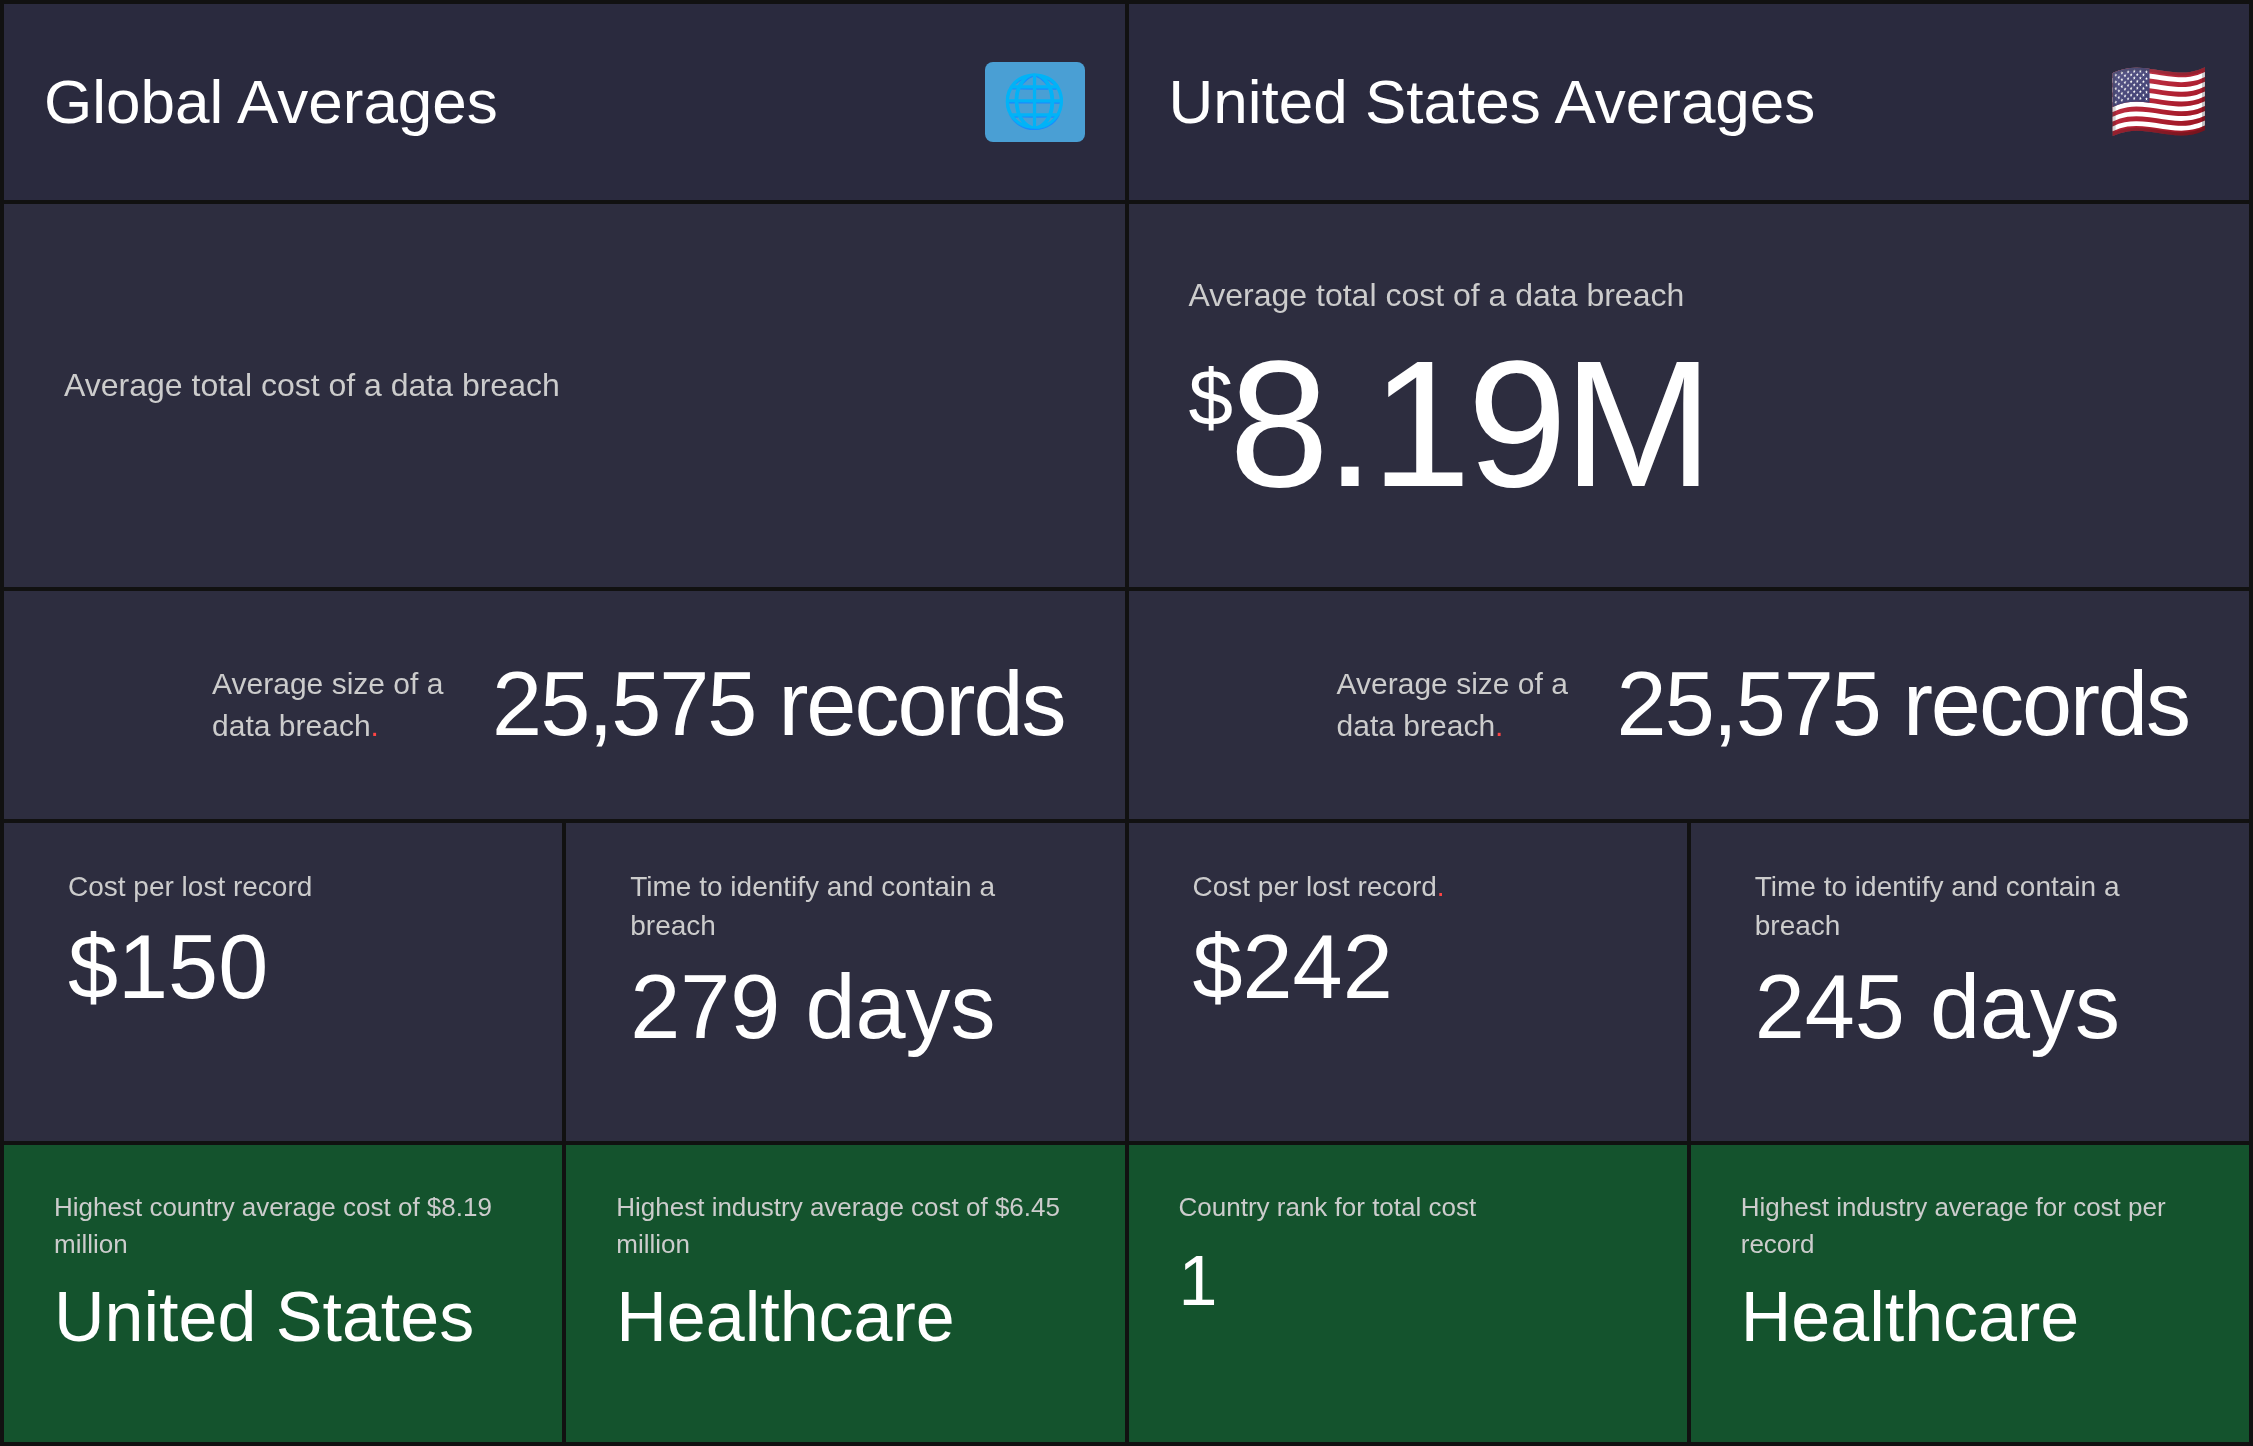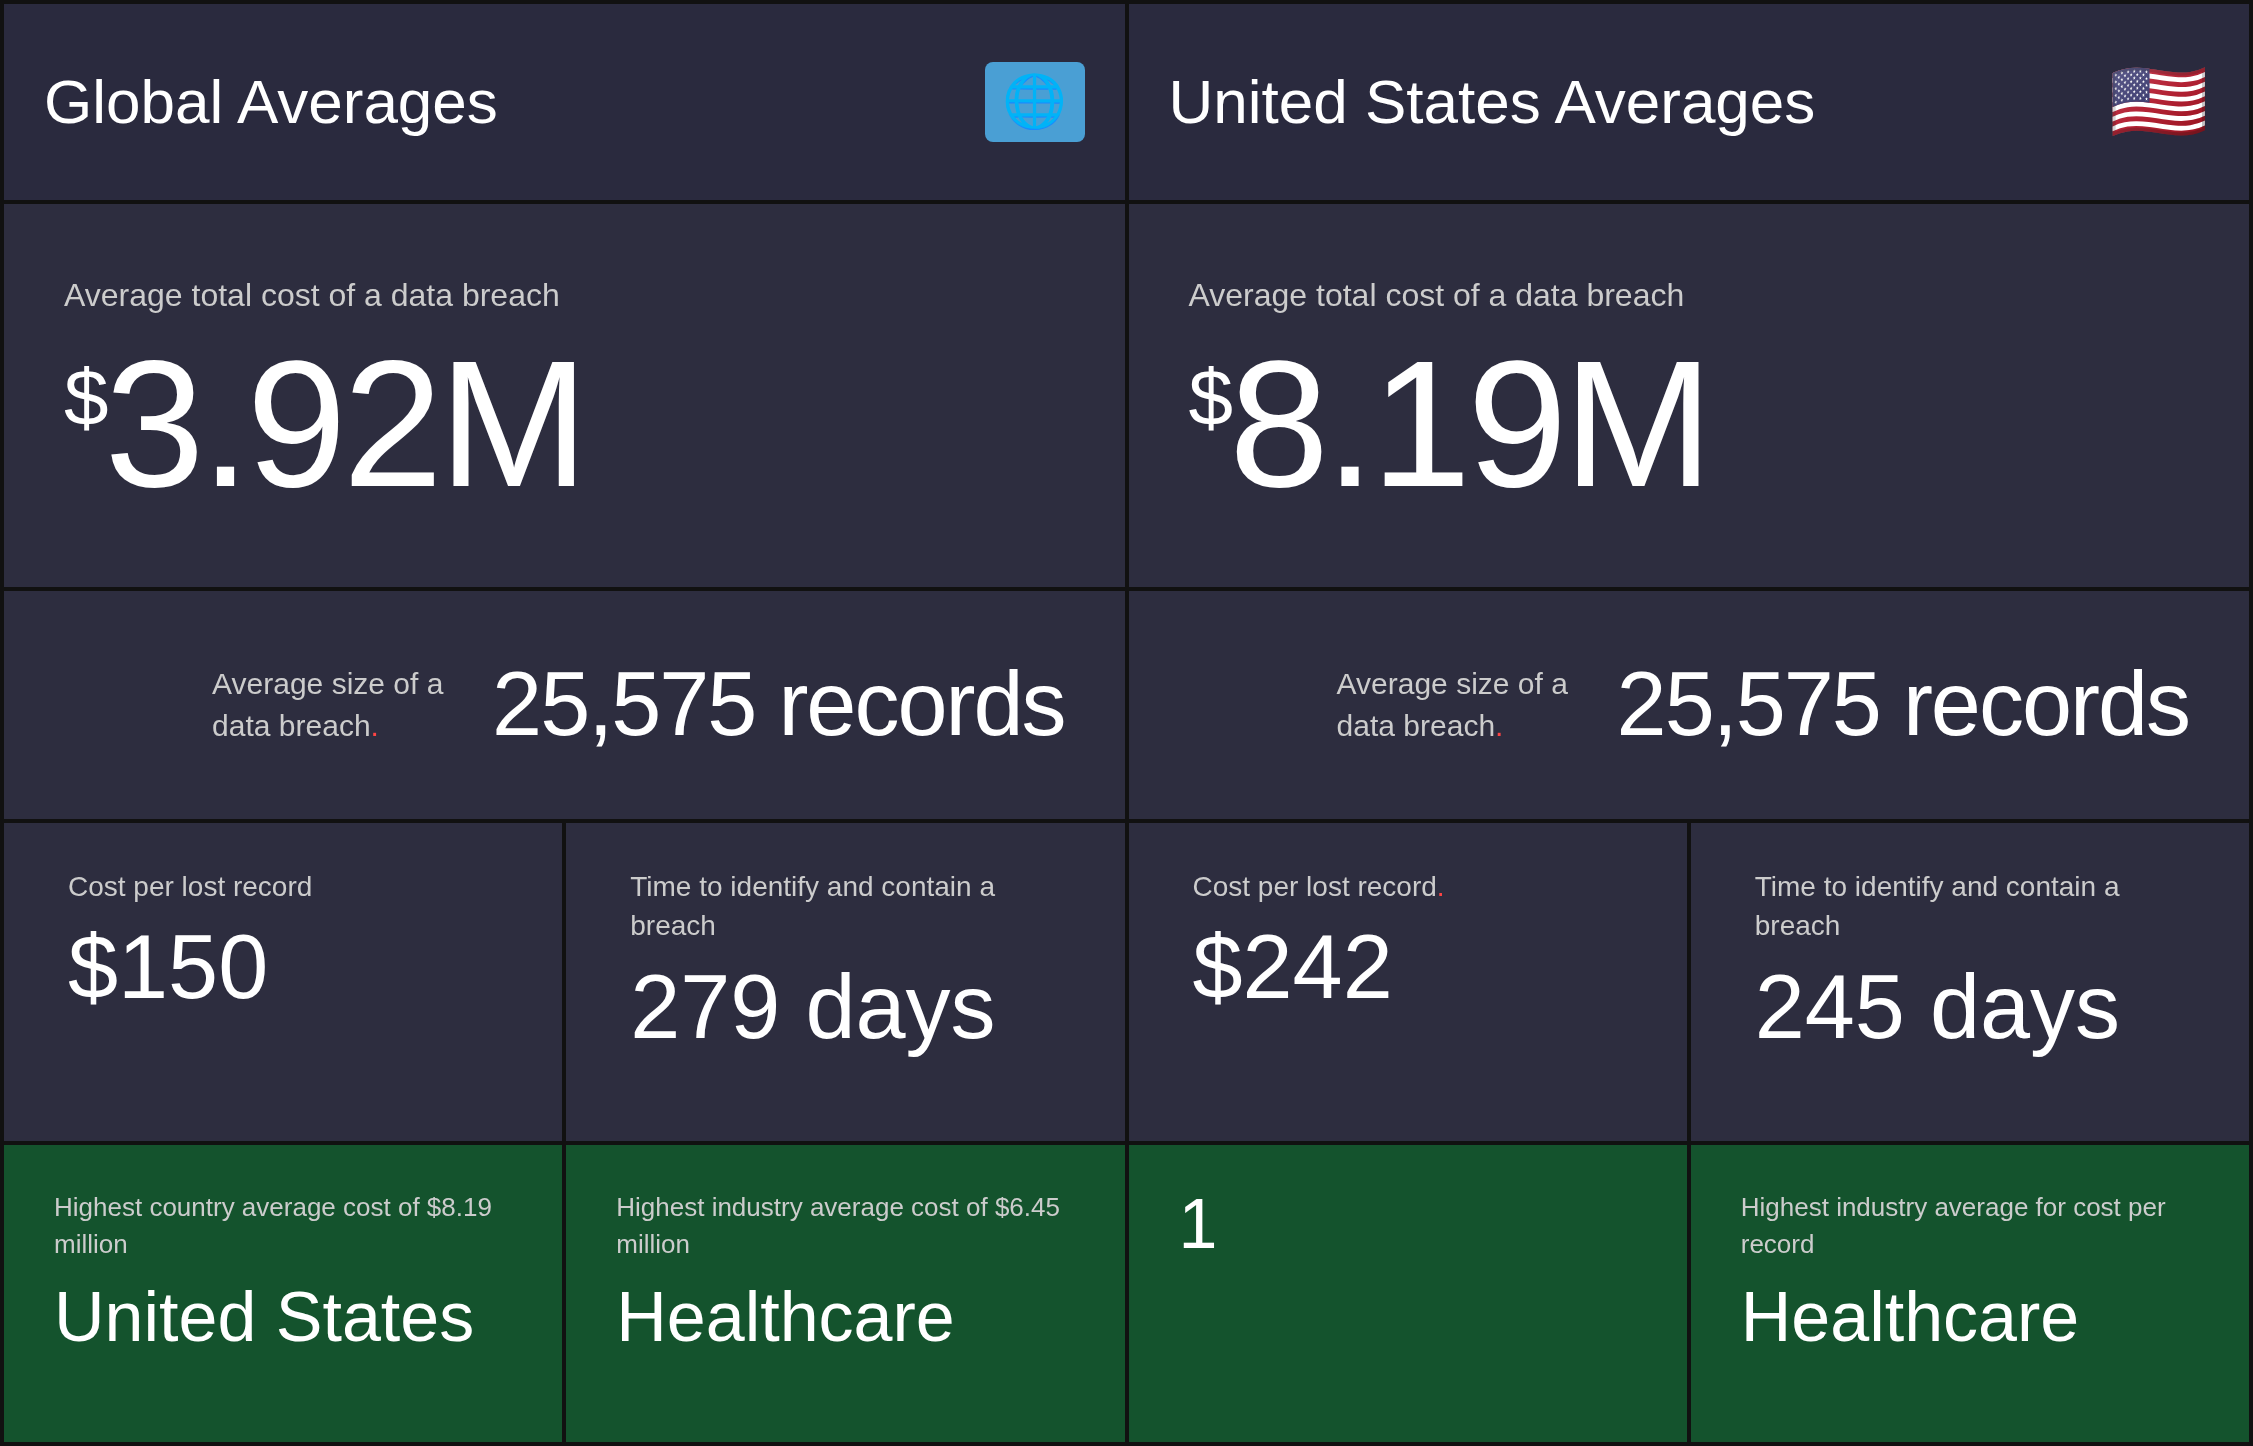--- a/index.html
+++ b/index.html
@@ -184,23 +184,20 @@
     </div>
   </div>
 
   <div class="header-us">
     <span class="header-title">United States Averages</span>
     <span class="flag-icon">🇺🇸</span>
   </div>
 
   <div class="cost-global">
     <span class="card-label">Average total cost of a data breach</span>
-    <div class="cost-value">
-      <span class="dollar-sup">$</span><span>3.92M</span>
-    </div>
   </div>
 
   <div class="cost-us">
     <span class="card-label">Average total cost of a data breach</span>
     <div class="cost-value">
       <span class="dollar-sup">$</span><span>8.19M</span>
     </div>
   </div>
 
   <div class="records-global">
@@ -241,20 +238,21 @@
       <span class="bottom-value">United States</span>
     </div>
     <div class="bottom-cell">
       <span class="bottom-label">Highest industry average cost of $6.45 million</span>
       <span class="bottom-value">Healthcare</span>
     </div>
   </div>
 
   <div class="span-inner">
     <div class="bottom-cell">
+      <span class="bottom-label">Country rank for total cost</span>
       <span class="bottom-value">1</span>
     </div>
     <div class="bottom-cell">
       <span class="bottom-label">Highest industry average for cost per record</span>
       <span class="bottom-value">Healthcare</span>
     </div>
   </div>
 
 </div>
 

